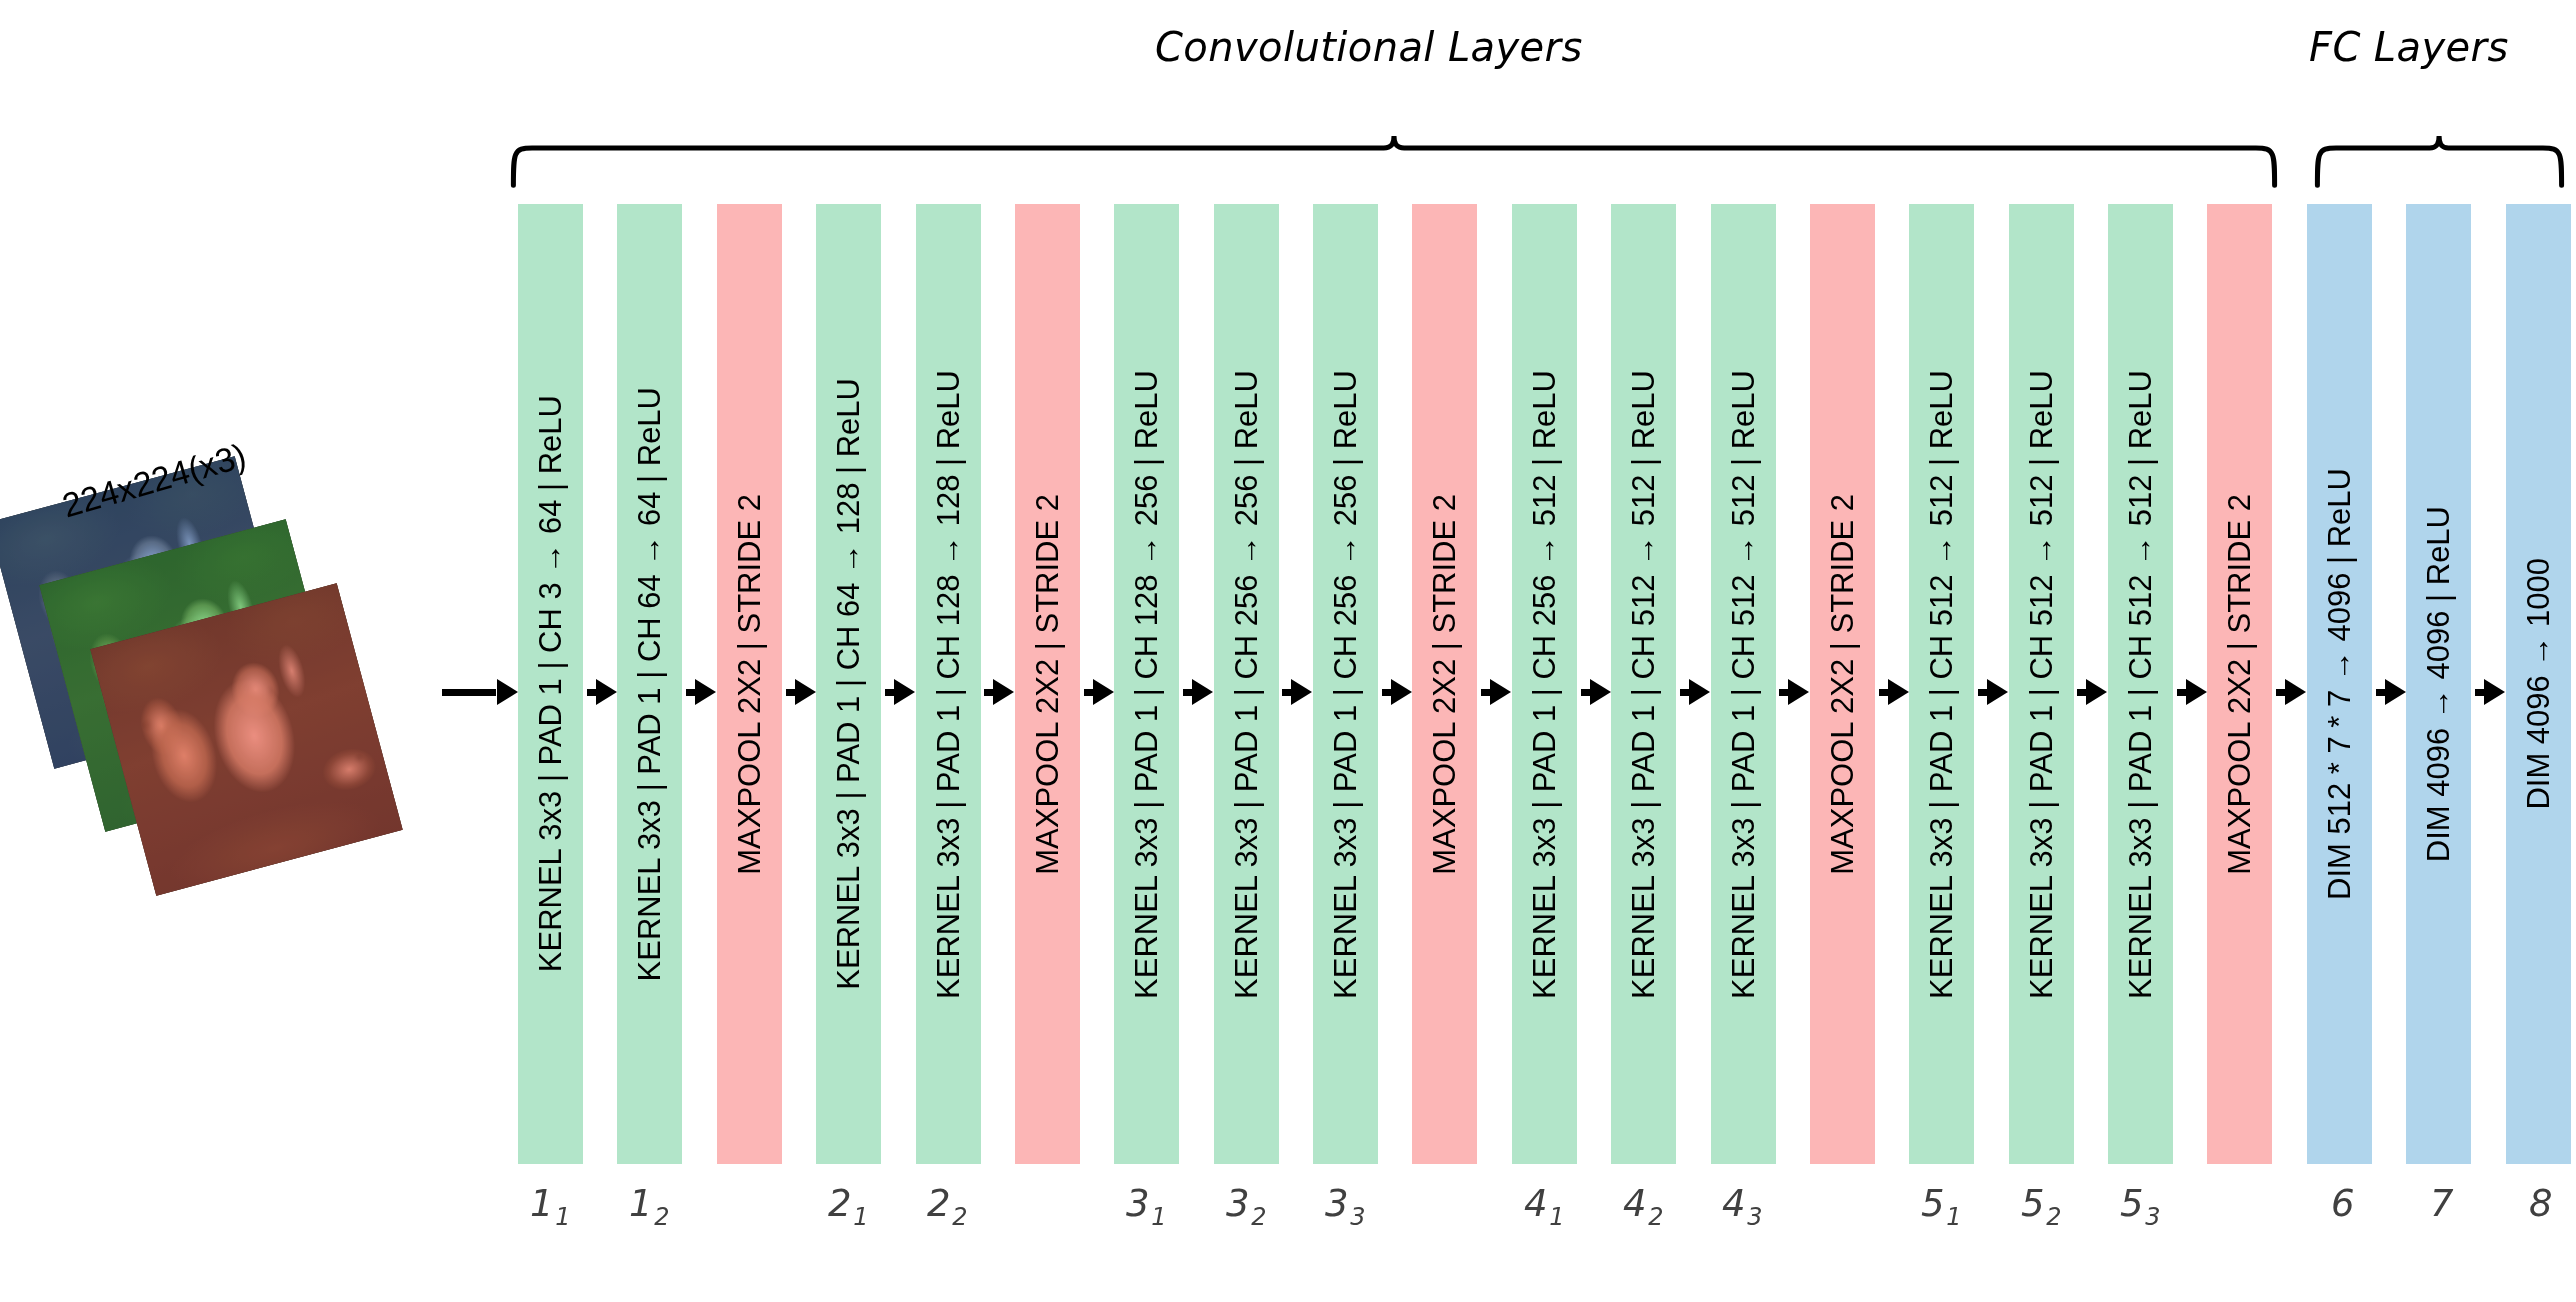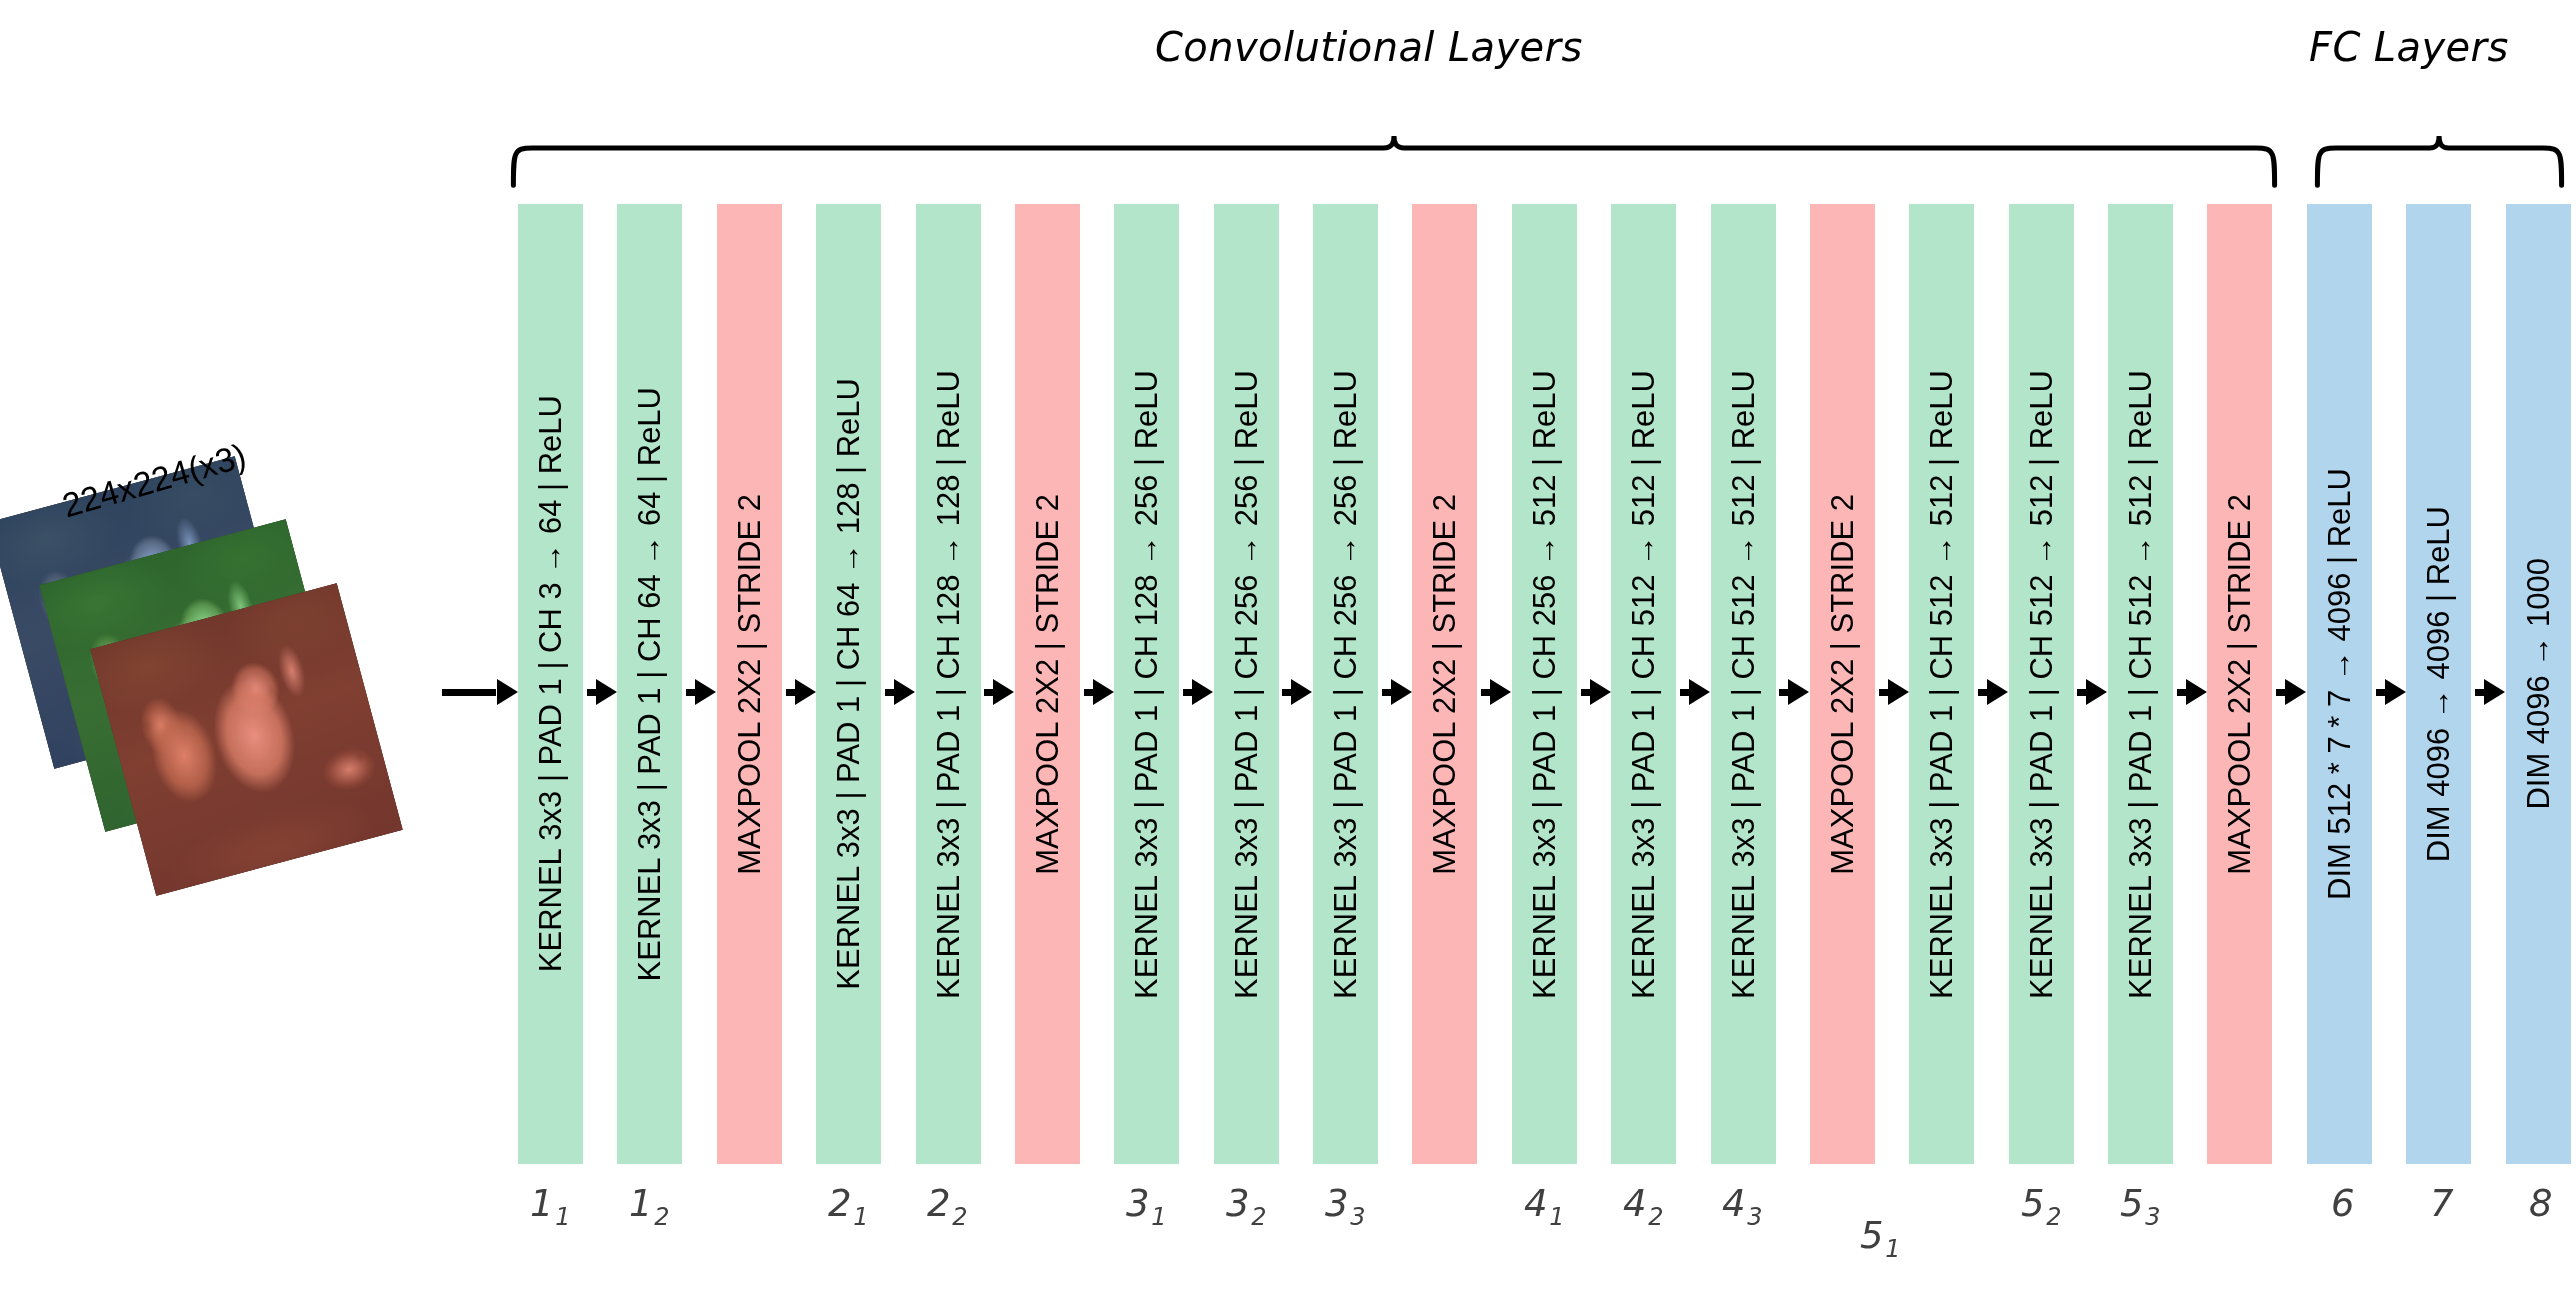--- a/index.html
+++ b/index.html
@@ -238,21 +238,21 @@
     <div class="arrow" style="left: 1680px; width: 8.5px;"></div>
     <div class="idx" style="left: 1722px;"><span>4</span><sub>3</sub></div>
     <div class="bar pool" style="left: 1810px;">
       <span class="bar-label">MAXPOOL 2X2 | STRIDE 2</span>
     </div>
     <div class="arrow" style="left: 1779px; width: 8.5px;"></div>
     <div class="bar conv" style="left: 1909px;">
       <span class="bar-label">KERNEL 3x3 | PAD 1 | CH 512 → 512 | ReLU</span>
     </div>
     <div class="arrow" style="left: 1879px; width: 8.5px;"></div>
-    <div class="idx" style="left: 1860px; margin-top: 32px;"><span>5</span><sub>1</sub></div>
+    <div class="idx" style="left: 1921px;"><span>5</span><sub>1</sub></div>
     <div class="bar conv" style="left: 2009px;">
       <span class="bar-label">KERNEL 3x3 | PAD 1 | CH 512 → 512 | ReLU</span>
     </div>
     <div class="arrow" style="left: 1978px; width: 8.5px;"></div>
     <div class="idx" style="left: 2021px;"><span>5</span><sub>2</sub></div>
     <div class="bar conv" style="left: 2108px;">
       <span class="bar-label">KERNEL 3x3 | PAD 1 | CH 512 → 512 | ReLU</span>
     </div>
     <div class="arrow" style="left: 2077px; width: 8.5px;"></div>
     <div class="idx" style="left: 2120px;"><span>5</span><sub>3</sub></div>

